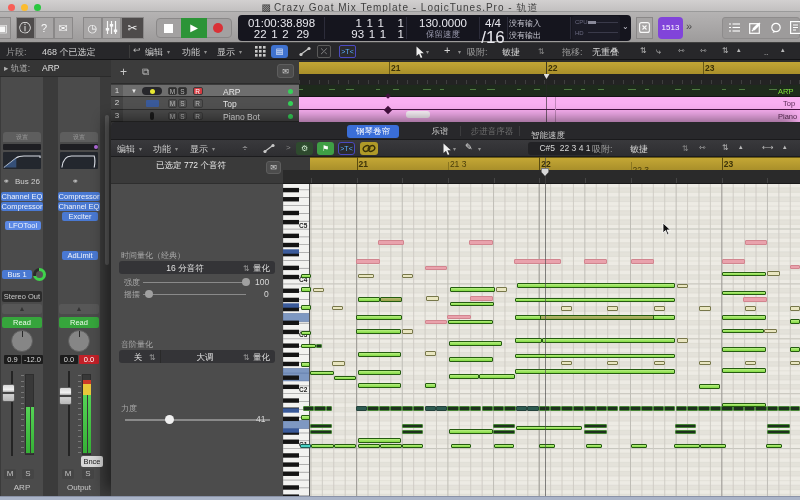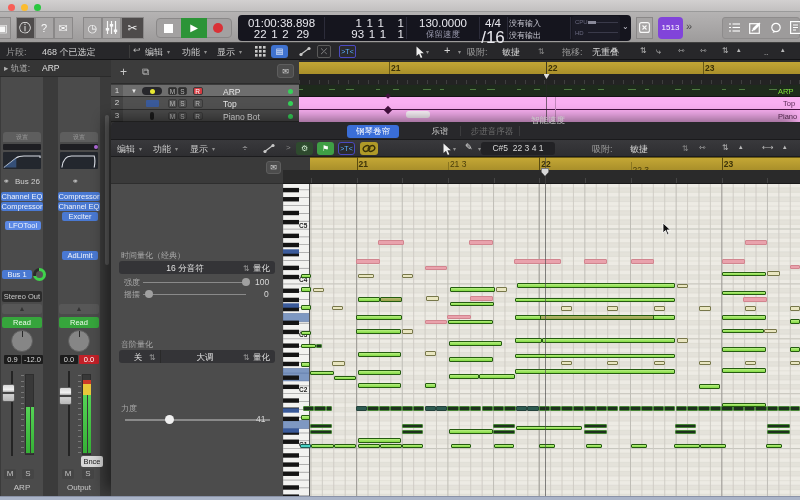--- a/index.html
+++ b/index.html
@@ -19,20 +19,21 @@
  font-size:7.5px;text-align:center;height:9px;line-height:9px;}
 .msbtn{position:absolute;background:#454545;border-radius:2px;color:#c2c2c2;
  font-size:8px;text-align:center;width:12px;height:10px;line-height:10px;}
 </style>
 </head><body>
 <div id="app">
 <div style="position:absolute;left:0;top:0;width:800px;height:12px;background:linear-gradient(180deg,#d2d0d0,#c2c0c0);border-bottom:1px solid #9a9a9a;"></div>
 <div style="position:absolute;left:8px;top:3.5px;width:7px;height:7px;border-radius:50%;background:#f75e57;"></div>
 <div style="position:absolute;left:21px;top:3.5px;width:7px;height:7px;border-radius:50%;background:#fcbc2f;"></div>
 <div style="position:absolute;left:34px;top:3.5px;width:7px;height:7px;border-radius:50%;background:#29c73f;"></div>
+<div style="position:absolute;left:0;top:0.5px;width:800px;height:11px;text-align:center;font-size:10px;letter-spacing:1px;color:#3e3e3e;">▩ Crazy Goat Mix Template - LogicTunes.Pro - 轨道</div>
 <div style="position:absolute;left:0;top:12px;width:800px;height:31px;background:linear-gradient(180deg,#b5b3b3,#9d9b9b);border-bottom:1px solid #404040;"></div>
 <div style="position:absolute;left:-6px;top:17px;width:17px;height:22px;background:#a7a5a5;border:1px solid #8a8888;color:#f8f8f8;font-size:11px;text-align:center;line-height:21px;">▣</div>
 <div style="position:absolute;left:15.5px;top:17px;width:19px;height:22px;background:#4e4b4b;border:1px solid #8a8888;color:#f0f0f0;font-size:12px;text-align:center;line-height:21px;">ⓘ</div>
 <div style="position:absolute;left:34.5px;top:17px;width:19px;height:22px;background:#a7a5a5;border:1px solid #8a8888;color:#f8f8f8;font-size:11px;text-align:center;line-height:21px;">?</div>
 <div style="position:absolute;left:53.5px;top:17px;width:19px;height:22px;background:#a7a5a5;border:1px solid #8a8888;color:#f8f8f8;font-size:11px;text-align:center;line-height:21px;">✉</div>
 <div style="position:absolute;left:82.5px;top:17px;width:19.5px;height:22px;background:#a7a5a5;border:1px solid #8a8888;color:#f8f8f8;font-size:11px;text-align:center;line-height:21px;">◷</div>
 <div style="position:absolute;left:102px;top:17px;width:19px;height:22px;background:#a7a5a5;border:1px solid #8a8888;color:#f8f8f8;font-size:10px;text-align:center;line-height:21px;"></div>
 <svg width="13" height="13" viewBox="0 0 13 13" style="position:absolute;left:105px;top:21px;">
       <g stroke="#f8f8f8" stroke-width="1.2">
         <line x1="2.5" y1="0" x2="2.5" y2="13"></line>
@@ -385,21 +386,21 @@
 <div style="position:absolute;left:386px;top:94px;width:4px;height:4px;background:#43103e;transform:rotate(45deg);"></div>
 <div style="position:absolute;left:546px;top:62px;width:1px;height:60px;background:rgba(40,40,40,0.6);"></div>
 <div style="position:absolute;left:543.5px;top:74px;width:6px;height:5px;background:#e0e0e0;clip-path:polygon(0 0,100% 0,50% 100%);"></div>
 <div style="position:absolute;left:111px;top:122px;width:689px;height:372px;background:#4c4c4c;box-shadow:-6px -4px 14px rgba(0,0,0,0.45);border-radius:4px 0 0 0;"></div>
 <div style="position:absolute;left:111px;top:122px;width:689px;height:18px;background:#28282b;border-radius:4px 0 0 0;border-bottom:1px solid #1a1a1c;"></div>
 <div style="position:absolute;left:347px;top:124.5px;width:52px;height:13.5px;background:#3a6ed8;border-radius:3px;color:#fff;font-size:8.5px;text-align:center;line-height:13px;">钢琴卷帘</div>
 <div style="position:absolute;left:420px;top:126px;width:40px;height:11px;color:#c8c8c8;font-size:8.5px;text-align:center;">乐谱</div>
 <div style="position:absolute;left:460px;top:126px;width:1px;height:10px;background:#3c3c3e;"></div>
 <div style="position:absolute;left:466px;top:126px;width:52px;height:11px;color:#6e6e6e;font-size:8.5px;text-align:center;">步进音序器</div>
 <div style="position:absolute;left:519px;top:126px;width:1px;height:10px;background:#3c3c3e;"></div>
-<div style="position:absolute;left:524px;top:115px;width:48px;height:11px;color:#c8c8c8;font-size:8.5px;text-align:center;">智能速度</div>
+<div style="position:absolute;left:524px;top:130px;width:48px;height:11px;color:#c8c8c8;font-size:8.5px;text-align:center;">智能速度</div>
 <div style="position:absolute;left:111px;top:140px;width:689px;height:17px;background:linear-gradient(180deg,#39393c,#2e2e31);border-bottom:1px solid #1c1c1e;"></div>
 <div style="position:absolute;left:117px;top:143px;width:22px;height:12px;color:#cdcdcd;font-size:9px;">编辑</div>
 <div style="position:absolute;left:139px;top:143px;width:8px;height:12px;line-height:12px;font-size:6px;color:#8f8f8f;">▾</div>
 <div style="position:absolute;left:153px;top:143px;width:22px;height:12px;color:#cdcdcd;font-size:9px;">功能</div>
 <div style="position:absolute;left:175px;top:143px;width:8px;height:12px;line-height:12px;font-size:6px;color:#8f8f8f;">▾</div>
 <div style="position:absolute;left:190px;top:143px;width:22px;height:12px;color:#cdcdcd;font-size:9px;">显示</div>
 <div style="position:absolute;left:212px;top:143px;width:8px;height:12px;line-height:12px;font-size:6px;color:#8f8f8f;">▾</div>
 <div style="position:absolute;left:238px;top:143px;width:14px;height:12px;color:#c0c0c0;font-size:9px;text-align:center;">÷</div>
 <svg width="12" height="11" viewBox="0 0 12 11" style="position:absolute;left:263px;top:143px;">
       <path d="M1,9 L10.5,2" stroke="#c8c8c8" stroke-width="1.2"></path>
@@ -414,31 +415,32 @@
 <svg width="14" height="9" viewBox="0 0 14 9" style="position:absolute;left:362px;top:144px;">
       <ellipse cx="4.5" cy="4.5" rx="3.4" ry="2.6" fill="none" stroke="#3a3208" stroke-width="1.4" transform="rotate(-25 4.5 4.5)"></ellipse>
       <ellipse cx="9.5" cy="4.5" rx="3.4" ry="2.6" fill="none" stroke="#3a3208" stroke-width="1.4" transform="rotate(-25 9.5 4.5)"></ellipse>
     </svg>
 <svg width="10" height="13" viewBox="0 0 10 13" style="position:absolute;left:442px;top:143px;">
       <path d="M1.5,0.5 L1.5,10 L4,7.8 L5.8,12 L7.3,11.2 L5.4,7.2 L8.8,7.2 Z" fill="#f0f0f0"></path>
     </svg>
 <div style="position:absolute;left:453px;top:143px;width:8px;height:12px;line-height:12px;font-size:6px;color:#8f8f8f;">▾</div>
 <div style="position:absolute;left:465px;top:142px;width:12px;height:13px;color:#e8e8e8;font-size:9px;">✎</div>
 <div style="position:absolute;left:478px;top:143px;width:8px;height:12px;line-height:12px;font-size:6px;color:#8f8f8f;">▾</div>
-<div style="position:absolute;left:481px;top:142px;width:74px;height:13px;background:#222225;border-radius:3px;color:#d8d8d8;font-size:8.5px;text-align:center;line-height:13px;">C#5&nbsp;&nbsp;22 3 4 1</div>
+<div style="position:absolute;left:528px;top:142px;width:74px;height:13px;background:#222225;border-radius:3px;color:#d8d8d8;font-size:8.5px;text-align:center;line-height:13px;">C#5&nbsp;&nbsp;22 3 4 1</div>
 <div style="position:absolute;left:592px;top:143px;width:30px;height:12px;color:#9a9a9a;font-size:9px;">吸附:</div>
 <div style="position:absolute;left:630px;top:143px;width:30px;height:12px;color:#d6d6d6;font-size:9px;">敏捷</div>
 <div style="position:absolute;left:682px;top:142px;width:8px;height:13px;line-height:13px;color:#8a8a8a;font-size:8px;">⇅</div>
 <div style="position:absolute;left:699px;top:143px;width:14px;height:12px;color:#b8b8b8;font-size:8px;">⇿</div>
 <div style="position:absolute;left:722px;top:143px;width:14px;height:12px;color:#b8b8b8;font-size:8px;">⇅</div>
 <div style="position:absolute;left:739px;top:143px;width:14px;height:12px;color:#b8b8b8;font-size:7px;">▴</div>
 <div style="position:absolute;left:762px;top:143px;width:14px;height:12px;color:#b8b8b8;font-size:8px;">⟷</div>
 <div style="position:absolute;left:783px;top:143px;width:14px;height:12px;color:#b8b8b8;font-size:7px;">▴</div>
 <div style="position:absolute;left:111px;top:157px;width:172px;height:339px;background:#3a3a3a;"></div>
 <div style="position:absolute;left:111px;top:157px;width:172px;height:27px;background:#3a3a3a;border-bottom:1px solid #2e2e2e;"></div>
+<div style="position:absolute;left:111px;top:160px;width:160px;height:11px;color:#e8e8e8;font-size:8.5px;text-align:center;">已选定 772 个音符</div>
 <div style="position:absolute;left:266px;top:161px;width:15px;height:13px;background:#4c4c4c;border:1px solid #5e5e5e;border-radius:3px;color:#d0d0d0;font-size:8px;text-align:center;line-height:12px;">✉</div>
 <div style="position:absolute;left:111px;top:184px;width:172px;height:312px;background:#4c4c4c;"></div>
 <div style="position:absolute;left:121px;top:250px;width:120px;height:10px;color:#a8a8a8;font-size:8px;">时间量化（经典）</div>
 <div style="position:absolute;left:119px;top:261px;width:156px;height:13px;background:#343437;border-radius:3px;"></div>
 <div style="position:absolute;left:130px;top:263px;width:110px;height:10px;color:#e0e0e0;font-size:8.5px;text-align:center;">16 分音符</div>
 <div style="position:absolute;left:243px;top:262.5px;width:8px;height:11px;line-height:11px;color:#9a9a9a;font-size:8px;">⇅</div>
 <div style="position:absolute;left:253px;top:263px;width:22px;height:10px;color:#d8d8d8;font-size:8.5px;">量化</div>
 <div style="position:absolute;left:124px;top:277px;width:20px;height:10px;color:#a8a8a8;font-size:8px;">强度</div>
 <div style="position:absolute;left:143px;top:281.5px;width:103px;height:1.5px;background:#8a8a8a;"></div>
 <div style="position:absolute;left:242px;top:278px;width:8px;height:8px;border-radius:50%;background:#a0a0a0;"></div>

